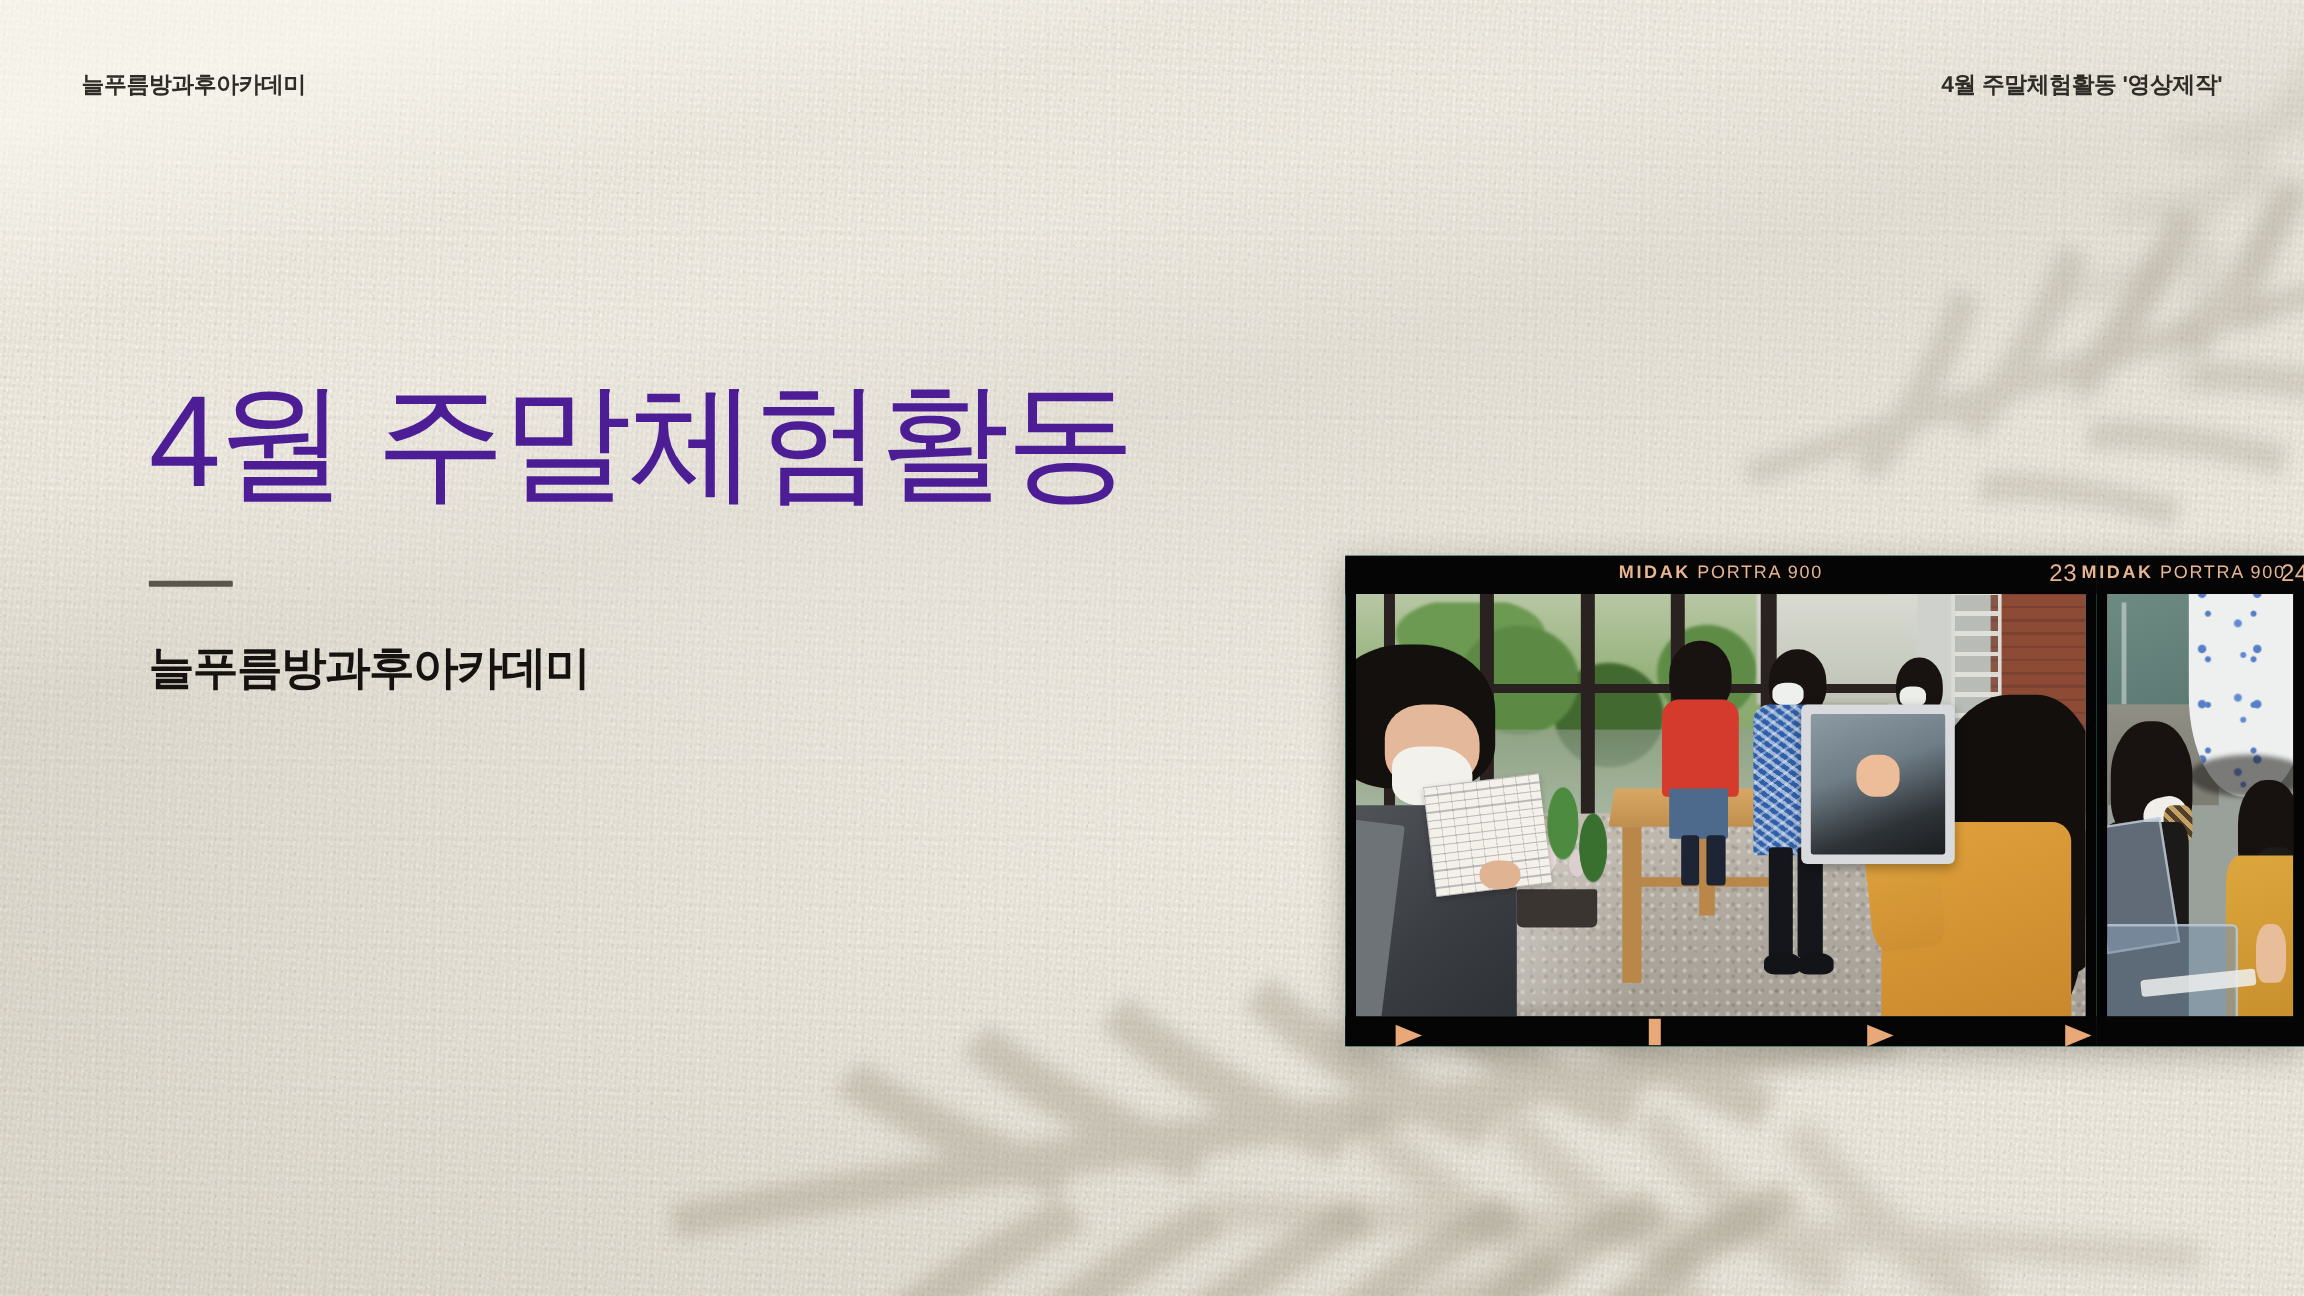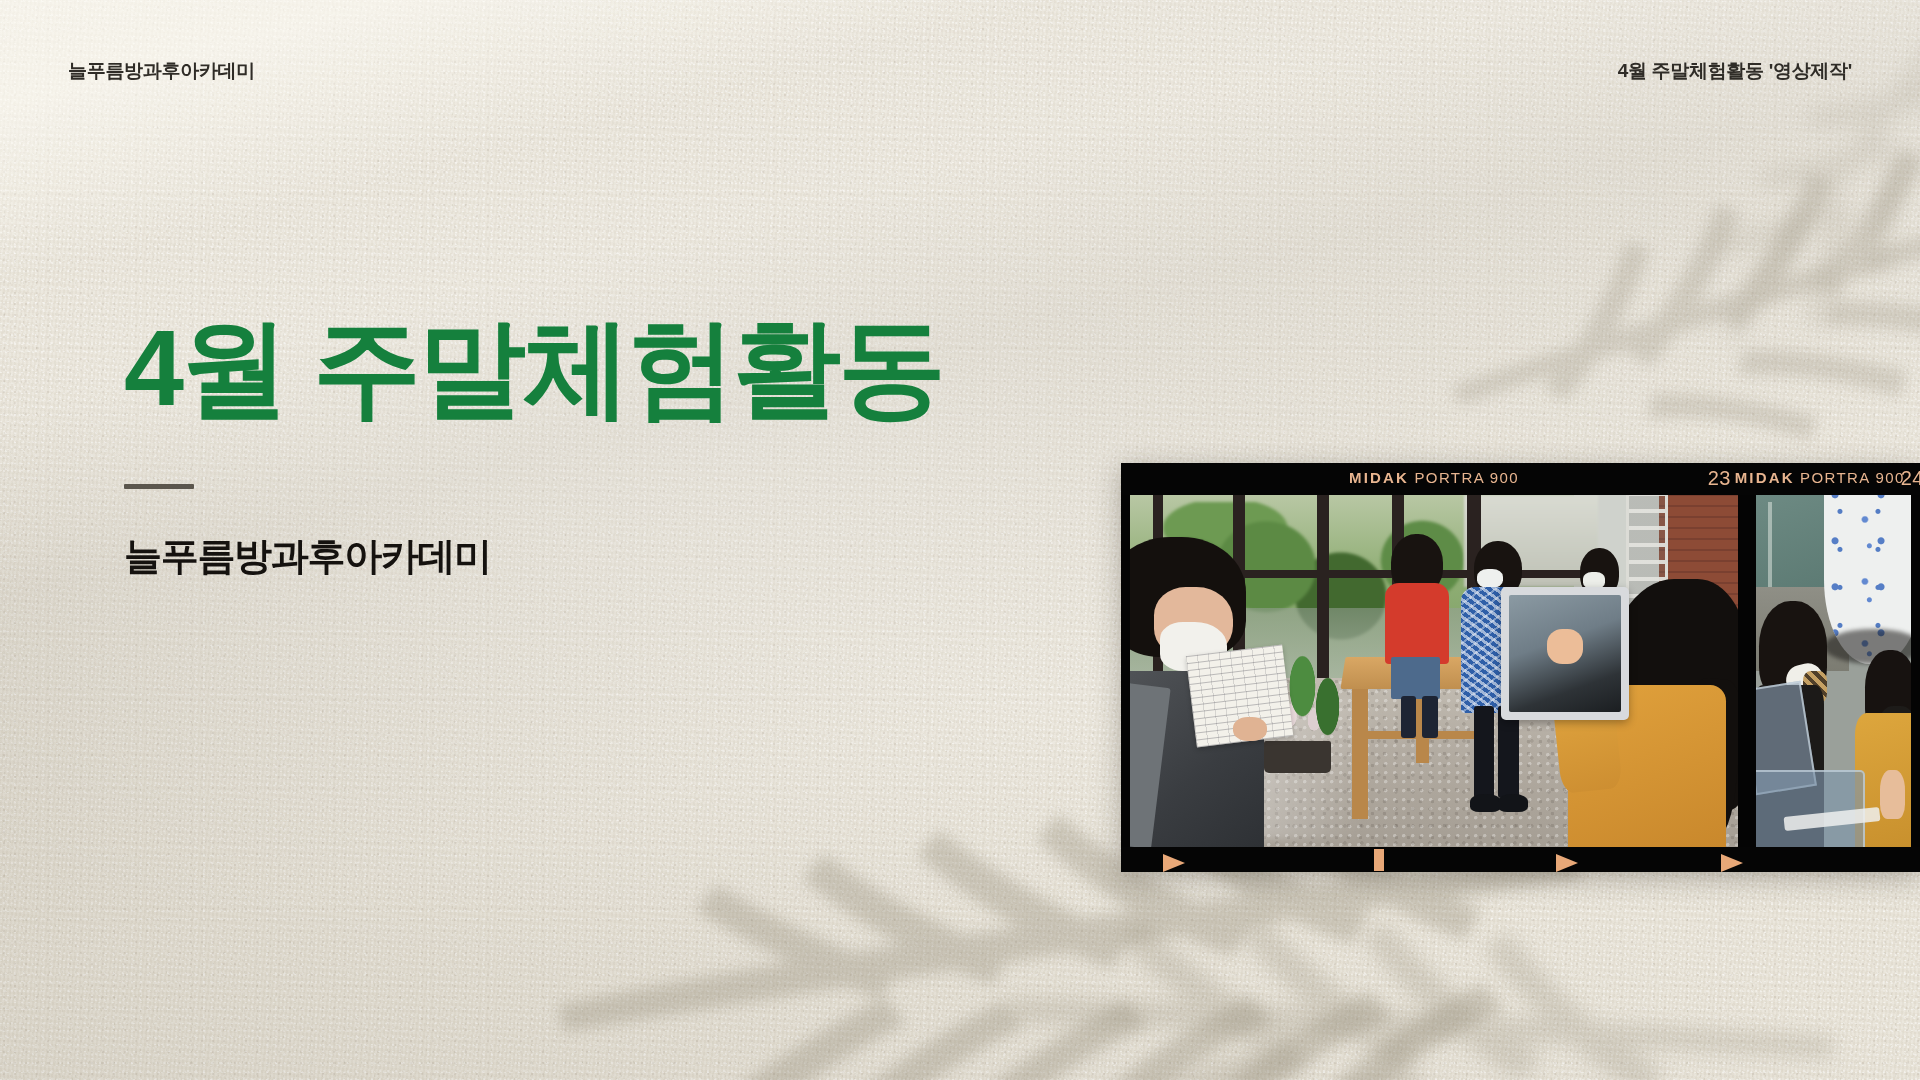--- a/index.html
+++ b/index.html
@@ -121,24 +121,24 @@
   .hdr-right { right:68px; }
 
   
   .title-block {
     position:absolute;
     left:124px; top:298px;
     z-index:6;
   }
   .title-line {
     font-size:108px;
-    font-weight:700;
+    font-weight:400;
     line-height:1.30;
     letter-spacing:-3px;
-    color:#15803d;
+    color:#4c1d95;
     white-space:nowrap;
   }
   .divider {
     width:70px; height:5px;
     background:#5b564d;
     margin:46px 0 0 0;
     border-radius:1px;
   }
   .subtitle {
     margin-top:42px;

